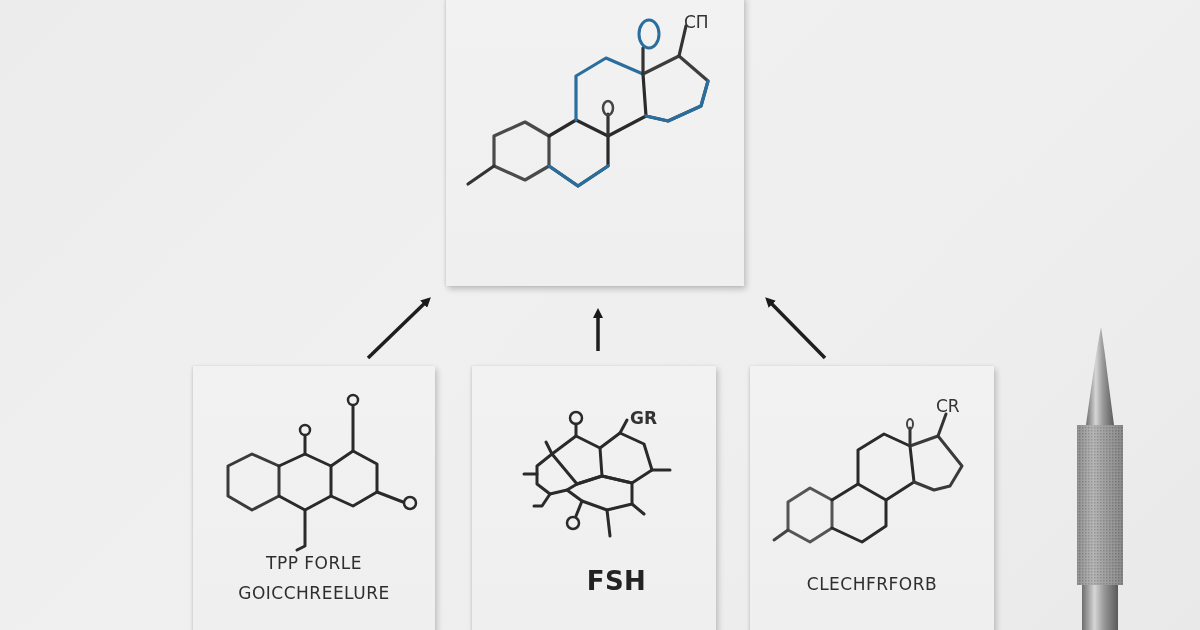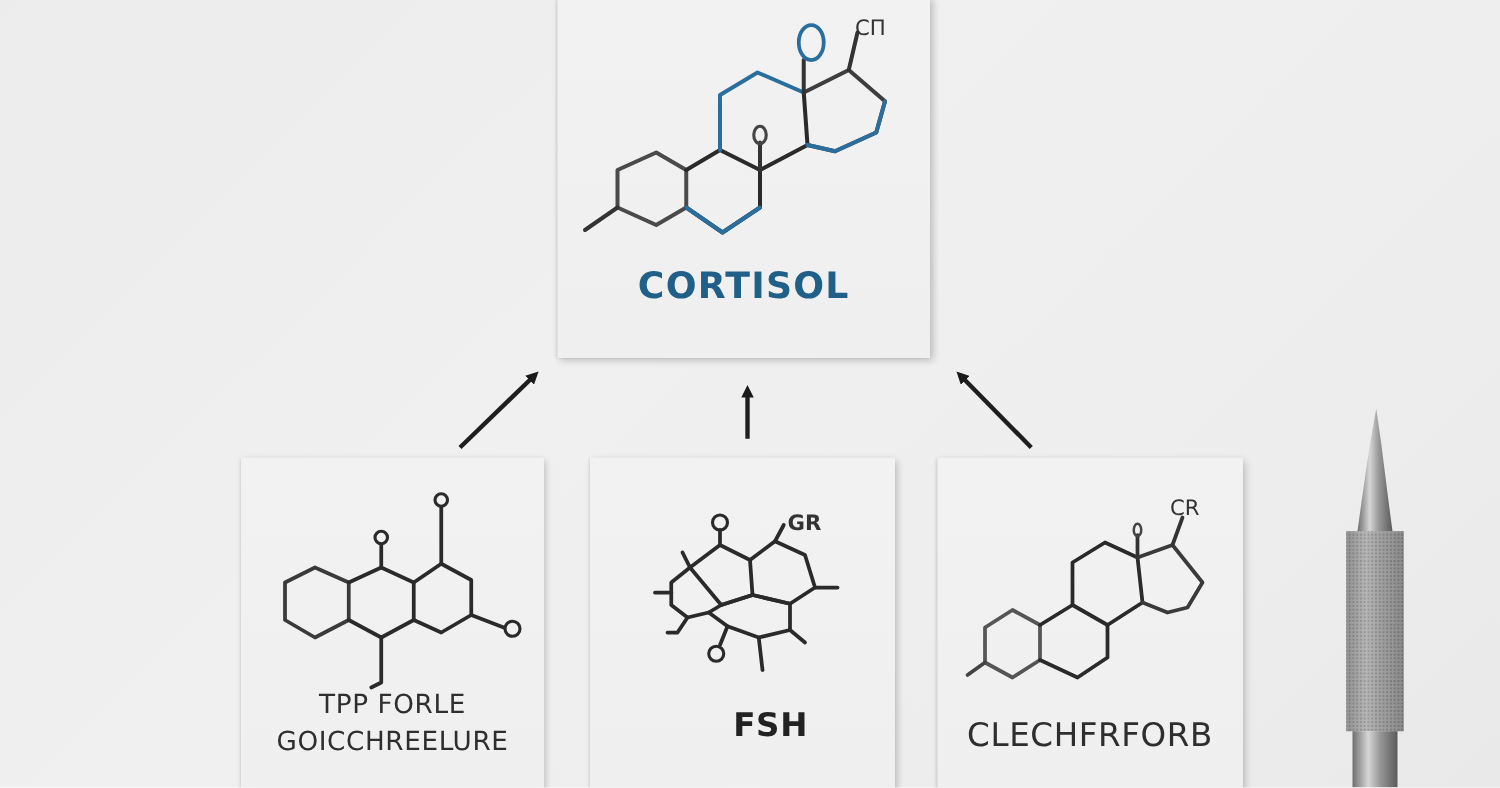--- a/index.html
+++ b/index.html
@@ -19,25 +19,25 @@
       position: absolute;
       left: 0; right: 0;
       text-align: center;
       font-family: "DejaVu Sans", sans-serif;
       font-weight: bold;
       letter-spacing: 0.5px;
     }
     #card-top { left: 446px; top: -4px; width: 298px; height: 290px; }
     #card-top .card-label { top: 215px; font-size: 29px; color: #1f5f88; letter-spacing: 1px; }
     #card-1 { left: 193px; top: 366px; width: 242px; height: 270px; }
-    #card-1 .card-label { font-size: 21px; color: #2e2e2e; font-weight: normal; line-height: 30px; top: 182px; }
+    #card-1 .card-label { font-size: 17px; color: #2e2e2e; font-weight: normal; line-height: 30px; top: 182px; }
     #card-2 { left: 472px; top: 366px; width: 244px; height: 270px; }
     #card-2 .card-label { top: 200px; font-size: 26px; color: #222; margin-left: 45px; }
     #card-3 { left: 750px; top: 366px; width: 244px; height: 270px; }
-    #card-3 .card-label { top: 208px; font-size: 26px; color: #2e2e2e; font-weight: normal; }
+    #card-3 .card-label { top: 208px; font-size: 17px; color: #2e2e2e; font-weight: normal; }
     .arrows { position: absolute; left: 0; top: 0; }
     .pen { position: absolute; left: 1070px; top: 325px; width: 60px; height: 305px; }
   </style>
 </head>
 <body>
 
 <svg class="arrows" width="1200" height="630">
   <defs>
     <marker id="ah" markerWidth="10" markerHeight="10" refX="6" refY="5" orient="auto" markerUnits="userSpaceOnUse">
       <path d="M0,0 L10,5 L0,10 Z" fill="#1a1a1a"></path>
@@ -71,21 +71,20 @@
       <path d="M262,85 L255,110 L222,125 L200,120" stroke="#2a6e9e"></path>
 
       <line x1="162" y1="140" x2="162" y2="118" stroke="#333"></line>
       <ellipse cx="162" cy="112" rx="5" ry="7" stroke="#444" stroke-width="2.5"></ellipse>
       <line x1="197" y1="78" x2="197" y2="52" stroke="#333"></line>
       <ellipse cx="203" cy="38" rx="10" ry="14" stroke="#2a6e9e" stroke-width="3"></ellipse>
       <line x1="233" y1="60" x2="240" y2="30" stroke="#333"></line>
     </g>
     <text x="238" y="32" font-family="DejaVu Sans, sans-serif" font-size="17" fill="#333">CΠ</text>
   </svg>
-  <div class="card-label">CORTISOL</div>
 </div>
 
 <div class="card" id="card-1">
   <svg width="242" height="270">
     <g fill="none" stroke="#2a2a2a" stroke-width="3" stroke-linejoin="round" stroke-linecap="round">
       <path d="M35,100 L59,88 L86,100 L86,130 L59,144 L35,130 Z" stroke="#3a3a3a"></path>
       <path d="M86,100 L112,88 L138,100 L138,130 L112,144 L86,130"></path>
       <path d="M138,100 L160,85 L184,98 L184,126 L160,140 L138,130"></path>
       <line x1="112" y1="88" x2="112" y2="70"></line>
       <circle cx="112" cy="64" r="5" stroke-width="2.5"></circle>

